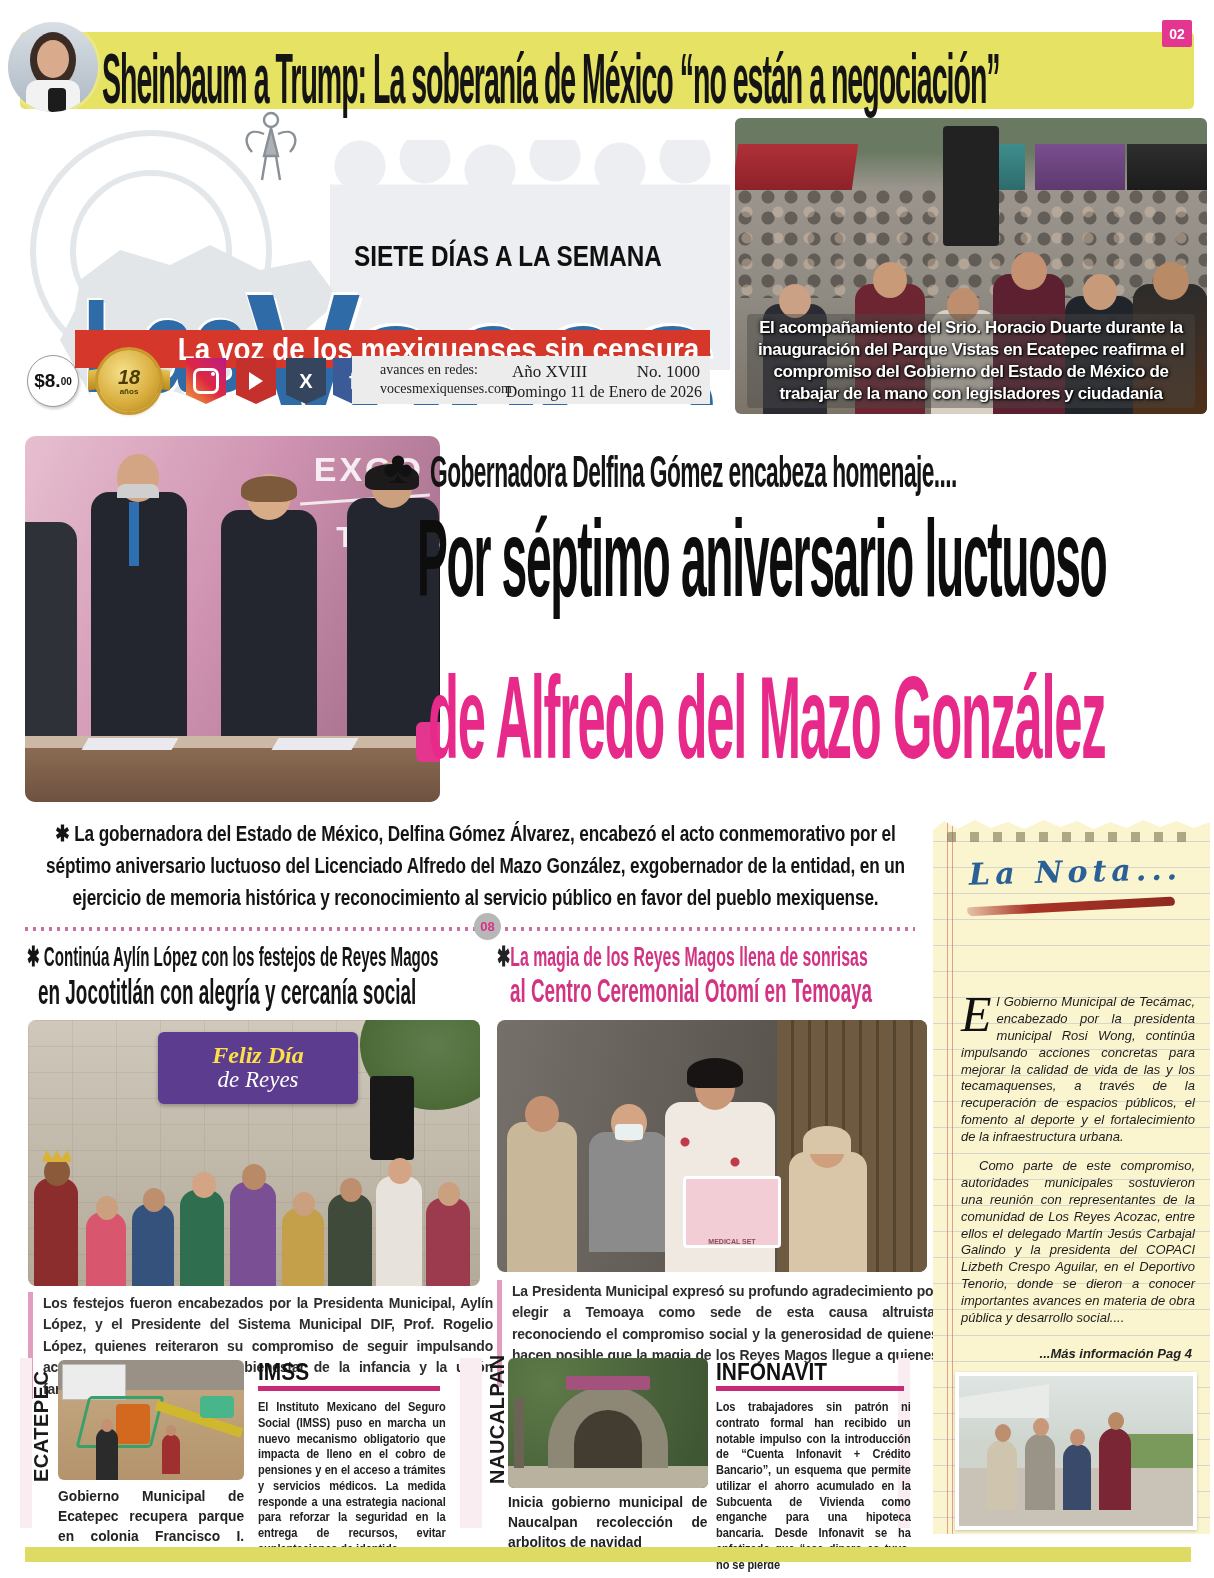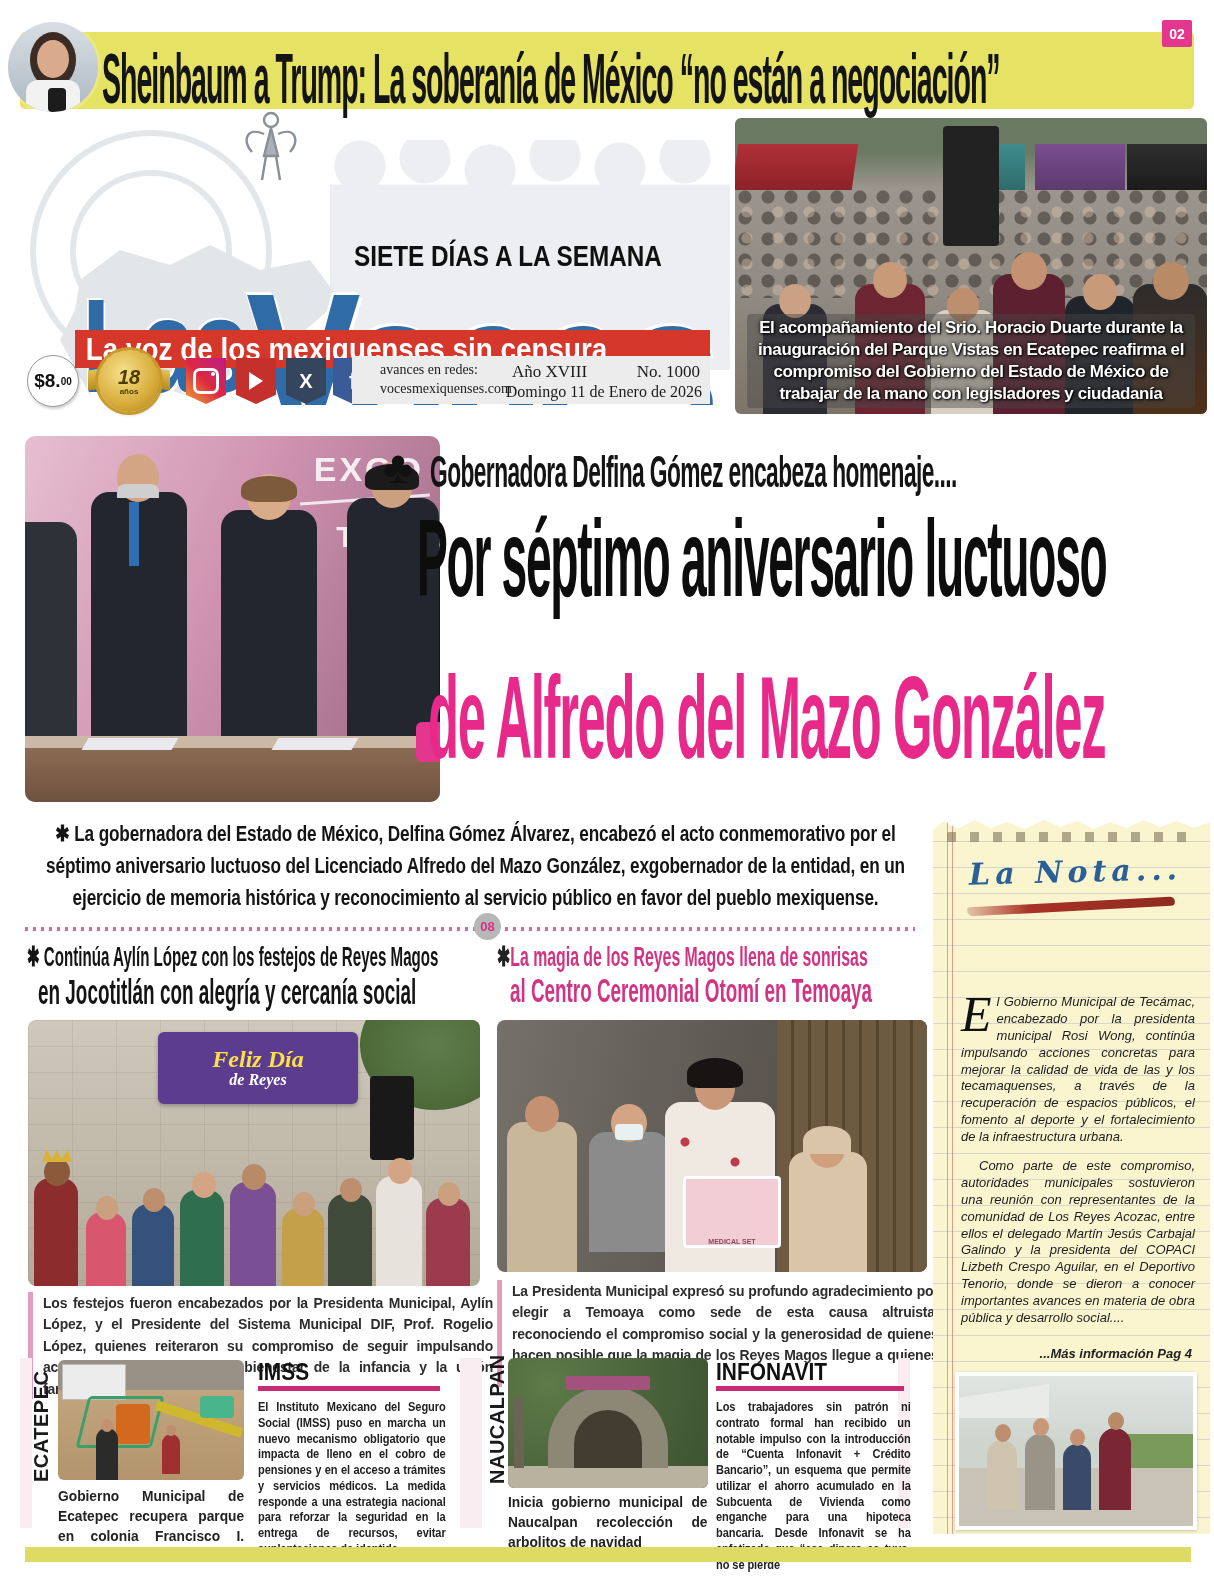--- a/index.html
+++ b/index.html
@@ -30,21 +30,21 @@
       radial-gradient(circle 26px at 290px 28px,#e8ebee 25px,transparent 26px),
       radial-gradient(circle 26px at 355px 18px,#e8ebee 25px,transparent 26px),
       linear-gradient(transparent 44px,#e8ebee 45px);}
   .mast-arc{position:absolute;border:6px solid #e3e7ea;border-radius:50%;}
   .mast-tagline{left:354px;top:140px;font-size:27px;color:#101010;transform:scale(0.9,1.1);}
   .logo-las{left:82px;top:168px;font-size:120px;font-weight:800;color:#2f6ba6;letter-spacing:-5px;
     transform:scale(0.85,1.12);text-shadow:2px 2px 0 #fff,-2px -2px 0 #fff;}
   .logo-voces{left:246px;top:146px;font-size:172px;font-weight:800;color:#2f6ba6;letter-spacing:-5px;
     transform:scale(1,1.2);text-shadow:3px 3px 0 #fff,-2px -2px 0 #fff;}
   .red-band{left:75px;top:330px;width:635px;height:38px;background:#d6372b;display:flex;
-    align-items:center;justify-content:flex-start;}
+    align-items:center;justify-content:flex-end;}
   .red-band span{color:#fff;font-weight:bold;font-size:29px;white-space:nowrap;transform:scale(0.96,1.08);}
   .price-circle{left:27px;top:355px;width:50px;height:50px;border-radius:50%;background:#fff;
     border:1px solid #9a9a9a;box-shadow:1px 2px 3px #0003;display:flex;align-items:center;justify-content:center;
     font-weight:bold;color:#111;}
   .badge18{left:98px;top:350px;width:62px;height:62px;border-radius:50%;
     background:radial-gradient(circle at 40% 35%,#f6e08a,#d7ab3a 60%,#a97d16);
     display:flex;flex-direction:column;align-items:center;justify-content:center;
     box-shadow:0 0 0 3px #c89a2b,1px 2px 4px #0004;}
   .badge18 .y{font-style:italic;font-weight:bold;font-size:20px;color:#4c3c00;line-height:1;}
   .badge18 .yl{font-size:8px;color:#4c3c00;font-weight:bold;}
@@ -112,21 +112,21 @@
   .mh1 .txt{color:#d23483;} .mh1 .bul{color:#222;}
   .story-photo{border-radius:8px;overflow:hidden;}
   .sp-left{left:28px;top:1020px;width:452px;height:266px;
     background:
       repeating-linear-gradient(to right,rgba(120,110,95,.12) 0 1px,transparent 1px 44px),
       repeating-linear-gradient(to bottom,rgba(120,110,95,.14) 0 1px,transparent 1px 26px),
       linear-gradient(#cfc8bb,#b3aa99);}
   .banner-purple{position:absolute;left:130px;top:12px;width:200px;height:72px;background:#5b3c8e;
     border-radius:6px;box-shadow:0 2px 4px #0004;display:flex;flex-direction:column;align-items:center;justify-content:center;}
   .banner-purple .b1{color:#fde047;font-style:italic;font-weight:bold;font-size:24px;font-family:"Liberation Serif",serif;line-height:1;}
-  .banner-purple .b2{color:#fff;font-style:italic;font-weight:bold;font-size:16px;font-family:"Liberation Serif",serif;}
+  .banner-purple .b2{color:#fff;font-style:italic;font-weight:normal;font-size:23px;font-family:"Liberation Serif",serif;}
   .sp-mid{left:497px;top:1020px;width:430px;height:252px;background:linear-gradient(100deg,#75706a,#5d5751 55%,#4c463f);}
   .wood{position:absolute;right:0;top:0;bottom:0;width:150px;
     background:repeating-linear-gradient(to right,#6e5a41 0 14px,#55452f 14px 17px);}
   .caption{border-left:5px solid #e19ebf;padding-left:10px;}
   .caption .inner{transform:scale(0.9,1);transform-origin:top left;font-size:15.5px;font-weight:bold;
     line-height:1.38;text-align:justify;color:#2d2d2d;letter-spacing:-0.2px;}
 
   
   .lanota{left:933px;top:816px;width:277px;height:718px;background:#faf4cf;
     clip-path:polygon(0% 14px,4% 5px,9% 13px,15% 4px,21% 12px,27% 6px,33% 13px,40% 4px,46% 11px,52% 5px,58% 13px,64% 6px,70% 12px,76% 4px,82% 11px,88% 5px,94% 12px,100% 6px,100% 100%,0% 100%);}

